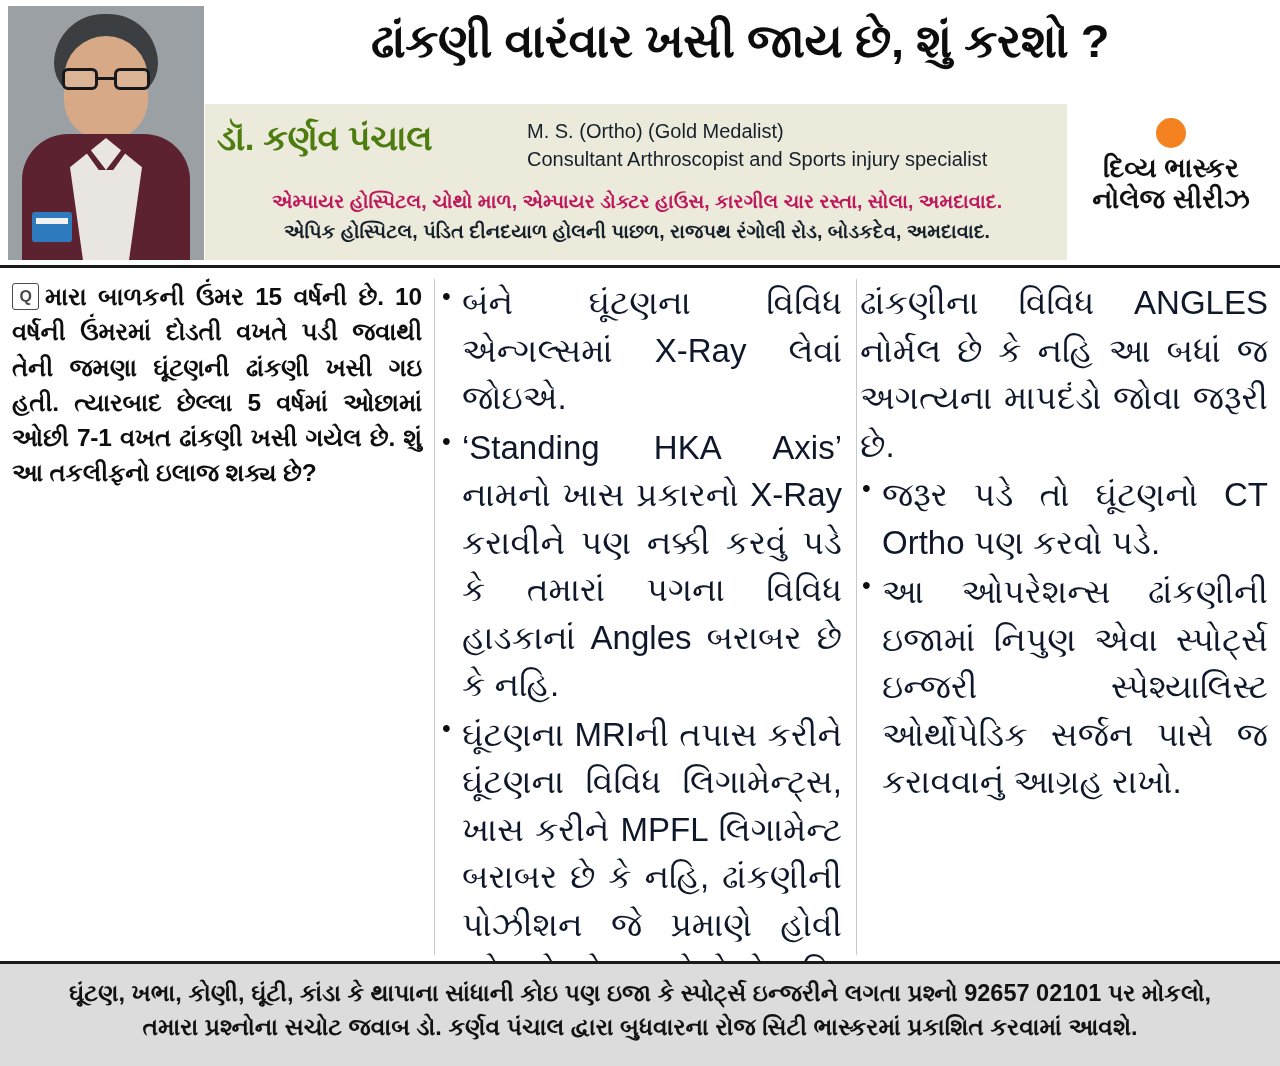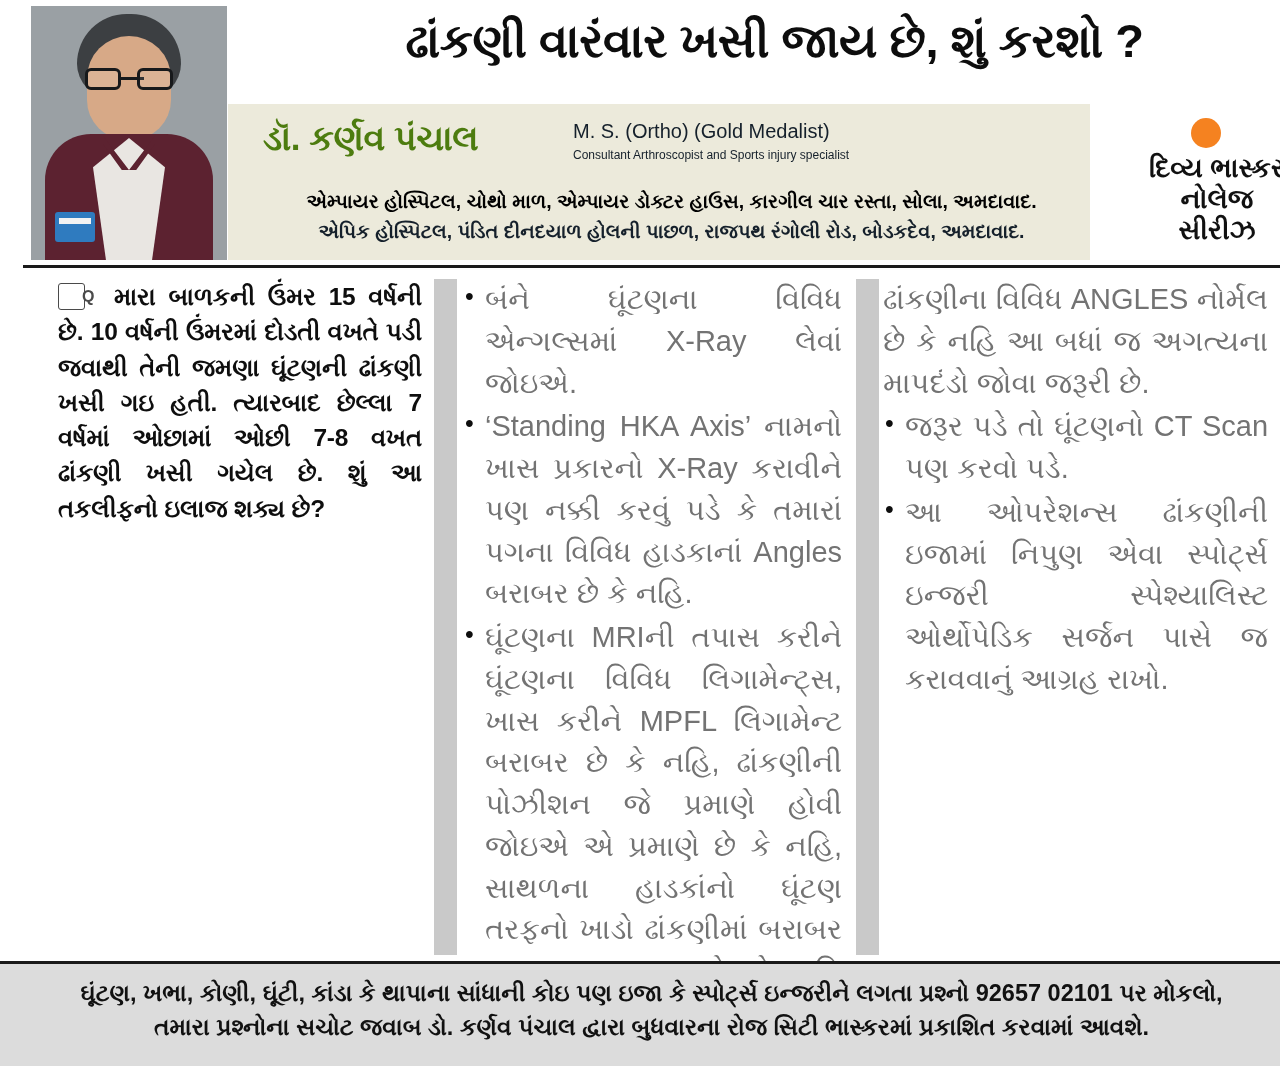--- a/index.html
+++ b/index.html
@@ -1,15 +1,15 @@
 <!DOCTYPE html>
 <html><head>
 <meta charset="utf-8">
 <style>
-  * { box-sizing: border-box; padding-left: 23px; }
+  * { box-sizing: border-box; }
   html, body {
     margin: 0; padding: 0;
     width: 1280px; height: 1066px;
     background: #ffffff;
     font-family: "Liberation Sans", sans-serif;
   }
   #page {
     position: relative;
     width: 1280px; height: 1066px;
     background: #ffffff;
@@ -101,31 +101,31 @@
   }
   .cred-1 {
     position: absolute;
     left: 322px; top: 16px;
     font-size: 20px;
     color: #15202b;
   }
   .cred-2 {
     position: absolute;
     left: 322px; top: 44px;
-    font-size: 12px;
+    font-size: 20px;
     color: #15202b;
   }
   .addr-1 {
     position: absolute;
     left: 10px; top: 86px;
     width: 844px;
     text-align: center;
     font-size: 19.5px;
     font-weight: bold;
-    color: #000000;
+    color: #be185d;
   }
   .addr-2 {
     position: absolute;
     left: 10px; top: 116px;
     width: 844px;
     text-align: center;
     font-size: 19.5px;
     font-weight: bold;
     color: #15202b;
   }
@@ -193,23 +193,23 @@
     color: #0e0e0e;
     font-weight: bold;
     text-align: justify;
     margin: 0 0 2px 0;
   }
   .para.q { letter-spacing: -0.2px; }
   .para.a { letter-spacing: -0.2px; }
 
   .bullets { margin: 0; padding: 0; list-style: none; }
   .bullets li {
-    font-size: 29px;
+    font-size: 33px;
     line-height: 1.44;
-    color: #737373;
+    color: #0f172a;
     text-align: justify;
     margin-bottom: 2px;
     padding-left: 22px;
     position: relative;
     font-weight: 500;
   }
   .bullets li:before {
     content: "\2022";
     position: absolute;
     left: 2px; top: -1px;
@@ -275,35 +275,35 @@
       <div class="brand-2">નોલેજ સીરીઝ</div>
     </div>
   </div>
 
   <div class="col-sep s1"></div>
   <div class="col-sep s2"></div>
 
   <div class="content">
 
     <div class="col c1">
-      <p class="para q"><span class="q-badge">Q</span><span>મારા બાળકની ઉંમર 15 વર્ષની છે. 10 વર્ષની ઉંમરમાં દોડતી વખતે પડી જવાથી તેની જમણા ઘૂંટણની ઢાંકણી ખસી ગઇ હતી. ત્યારબાદ છેલ્લા 7 વર્ષમાં ઓછામાં ઓછી 7-8 વખત ઢાંકણી ખસી ગયેલ છે. શું આ તકલીફનો ઇલાજ શક્ય છે?</span></p>
+      <p class="para q"><span class="q-badge">Q</span><span>મારા બાળકની ઉંમર 15 વર્ષની છે. 10 વર્ષની ઉંમરમાં દોડતી વખતે પડી જવાથી તેની જમણા ઘૂંટણની ઢાંકણી ખસી ગઇ હતી. ત્યારબાદ છેલ્લા 5 વર્ષમાં ઓછામાં ઓછી 7-1 વખત ઢાંકણી ખસી ગયેલ છે. શું આ તકલીફનો ઇલાજ શક્ય છે?</span></p>
     </div>
 
     <div class="col c2">
       <ul class="bullets">
         <li>બંને ઘૂંટણના વિવિધ એન્ગલ્સમાં X-Ray લેવાં જોઇએ.</li>
         <li>‘Standing HKA Axis’ નામનો ખાસ પ્રકારનો X-Ray કરાવીને પણ નક્કી કરવું પડે કે તમારાં પગના વિવિધ હાડકાનાં Angles બરાબર છે કે નહિ.</li>
         <li>ઘૂંટણના MRIની તપાસ કરીને ઘૂંટણના વિવિધ લિગામેન્ટ્સ, ખાસ કરીને MPFL લિગામેન્ટ બરાબર છે કે નહિ, ઢાંકણીની પોઝીશન જે પ્રમાણે હોવી જોઇએ એ પ્રમાણે છે કે નહિ, સાથળના હાડકાંનો ઘૂંટણ તરફનો ખાડો ઢાંકણીમાં બરાબર ENGAGE થાય છે કે નહિ અને બાકી બધાં</li>
       </ul>
     </div>
 
     <div class="col c3">
       <ul class="bullets">
         <li class="nb">ઢાંકણીના વિવિધ ANGLES નોર્મલ છે કે નહિ આ બધાં જ અગત્યના માપદંડો જોવા જરૂરી છે.</li>
-        <li>જરૂર પડે તો ઘૂંટણનો CT Scan પણ કરવો પડે.</li>
+        <li>જરૂર પડે તો ઘૂંટણનો CT Ortho પણ કરવો પડે.</li>
         <li>આ ઓપરેશન્સ ઢાંકણીની ઇજામાં નિપુણ એવા સ્પોર્ટ્સ ઇન્જરી સ્પેશ્યાલિસ્ટ ઓર્થોપેડિક સર્જન પાસે જ કરાવવાનું આગ્રહ રાખો.</li>
       </ul>
     </div>
   </div>
 
   <div class="footer">
     <div class="footer-line">ઘૂંટણ, ખભા, કોણી, ઘૂંટી, કાંડા કે થાપાના સાંધાની કોઇ પણ ઇજા કે સ્પોર્ટ્સ ઇન્જરીને લગતા પ્રશ્નો 92657 02101 પર મોકલો,</div>
     <div class="footer-line">તમારા પ્રશ્નોના સચોટ જવાબ ડો. કર્ણવ પંચાલ દ્વારા બુધવારના રોજ સિટી ભાસ્કરમાં પ્રકાશિત કરવામાં આવશે.</div>
   </div>
 

